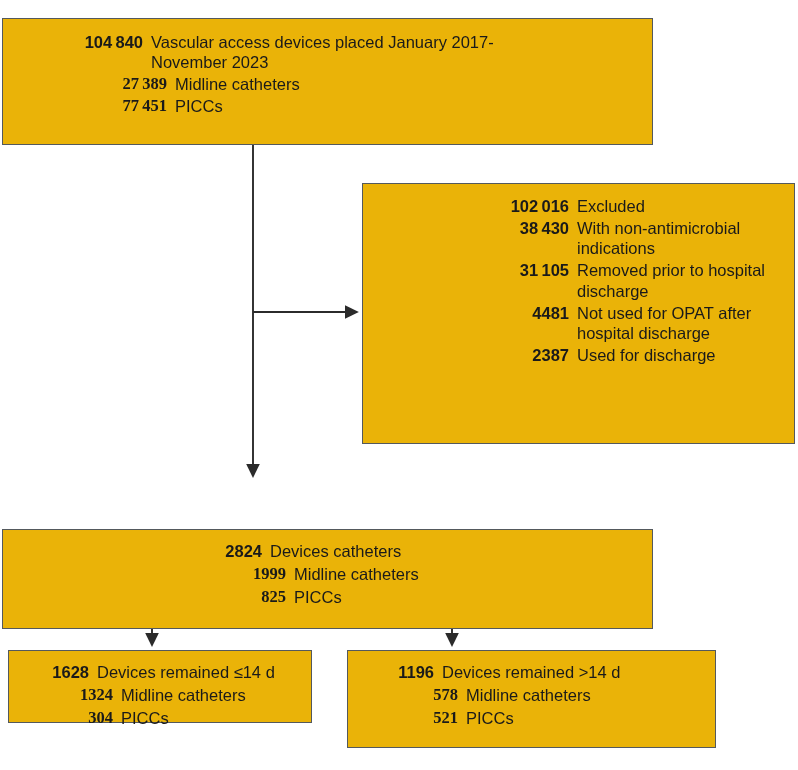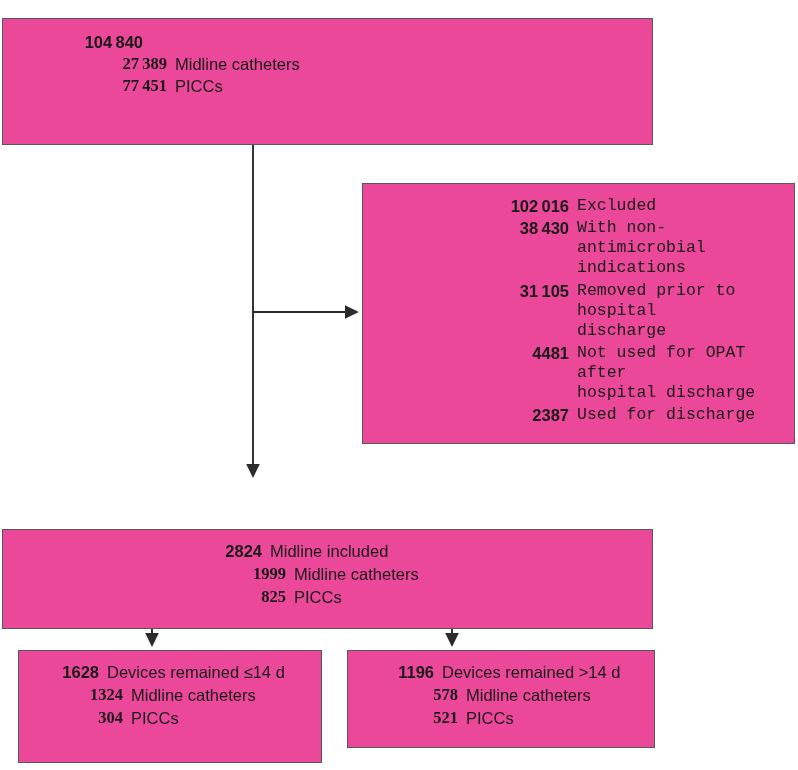--- a/index.html
+++ b/index.html
@@ -10,21 +10,21 @@
     color:#1a1a1a;
   }
   #canvas{position:absolute;left:0;top:0;width:798px;height:770px;}
 
   
   #connectors{position:absolute;left:0;top:0;width:798px;height:770px;pointer-events:none;}
 
   
   .node{
     position:absolute;
-    background:#ec4899;
+    background:#eab308;
     border:1.5px solid #54595d;
     box-sizing:border-box;
   }
   .rows{
     position:absolute;
     left:0;right:0;top:0;
   }
   .row{
     display:flex;
     align-items:flex-start;
@@ -49,31 +49,31 @@
   #box-top .row{font-size:16.5px;margin-bottom:2px;}
   #box-top .num{width:140px;padding-right:8px;}
   #box-top .lbl{padding-right:10px;}
 
   
   #box-excluded{left:362px;top:183px;width:433px;height:261px;}
   #box-excluded .rows{padding-top:12px;}
   #box-excluded .row{font-size:16.5px;margin-bottom:2px;margin-left:36px;}
   #box-excluded .num{width:170px;padding-right:8px;}
   #box-excluded .row.sub .num{width:170px;}
-  #box-excluded .lbl{padding-right:0;font-family:Liberation Mono, monospace;}
+  #box-excluded .lbl{padding-right:0;}
 
   
   #box-included{left:2px;top:481px;width:651px;height:100px;margin-top:48px;}
   #box-included .rows{padding-top:11px;}
   #box-included .row{font-size:16.5px;margin-bottom:3px;}
   #box-included .num{width:259px;padding-right:8px;}
 
   
-  #box-le14{left:18px;top:650px;width:304px;height:113px;}
-  #box-gt14{left:347px;top:650px;width:308px;height:98px;}
+  #box-le14{left:8px;top:650px;width:304px;height:73px;}
+  #box-gt14{left:347px;top:650px;width:369px;height:98px;}
   #box-le14 .rows,#box-gt14 .rows{padding-top:11px;}
   #box-le14 .row,#box-gt14 .row{font-size:16.5px;margin-bottom:3px;}
   #box-le14 .num{width:80px;padding-right:8px;}
   #box-gt14 .num{width:86px;padding-right:8px;}
   .ind1 .num{padding-left:24px;font-family:Liberation Serif, serif;}
   .ind2 .num{}
 </style>
 </head>
 <body>
 
@@ -96,20 +96,22 @@
 
     <path d="M 152 615 L 152 645" stroke="#2b2b2b" stroke-width="1.9" fill="none" marker-end="url(#arrow)"></path>
 
     <path d="M 452 615 L 452 645" stroke="#2b2b2b" stroke-width="1.9" fill="none" marker-end="url(#arrow)"></path>
   </svg>
 
   <div class="node" id="box-top">
     <div class="rows">
       <div class="row">
         <span class="num">104 840</span>
+        <span class="lbl">Vascular access devices placed January 2017-
+November 2023</span>
       </div>
       <div class="row ind1">
         <span class="num">27 389</span>
         <span class="lbl">Midline catheters</span>
       </div>
       <div class="row ind1">
         <span class="num">77 451</span>
         <span class="lbl">PICCs</span>
       </div>
     </div>
@@ -140,21 +142,21 @@
         <span class="num">2387</span>
         <span class="lbl">Used for discharge</span>
       </div>
     </div>
   </div>
 
   <div class="node" id="box-included">
     <div class="rows">
       <div class="row">
         <span class="num">2824</span>
-        <span class="lbl">Midline included</span>
+        <span class="lbl">Devices catheters</span>
       </div>
       <div class="row ind1">
         <span class="num">1999</span>
         <span class="lbl">Midline catheters</span>
       </div>
       <div class="row ind1">
         <span class="num">825</span>
         <span class="lbl">PICCs</span>
       </div>
     </div>

